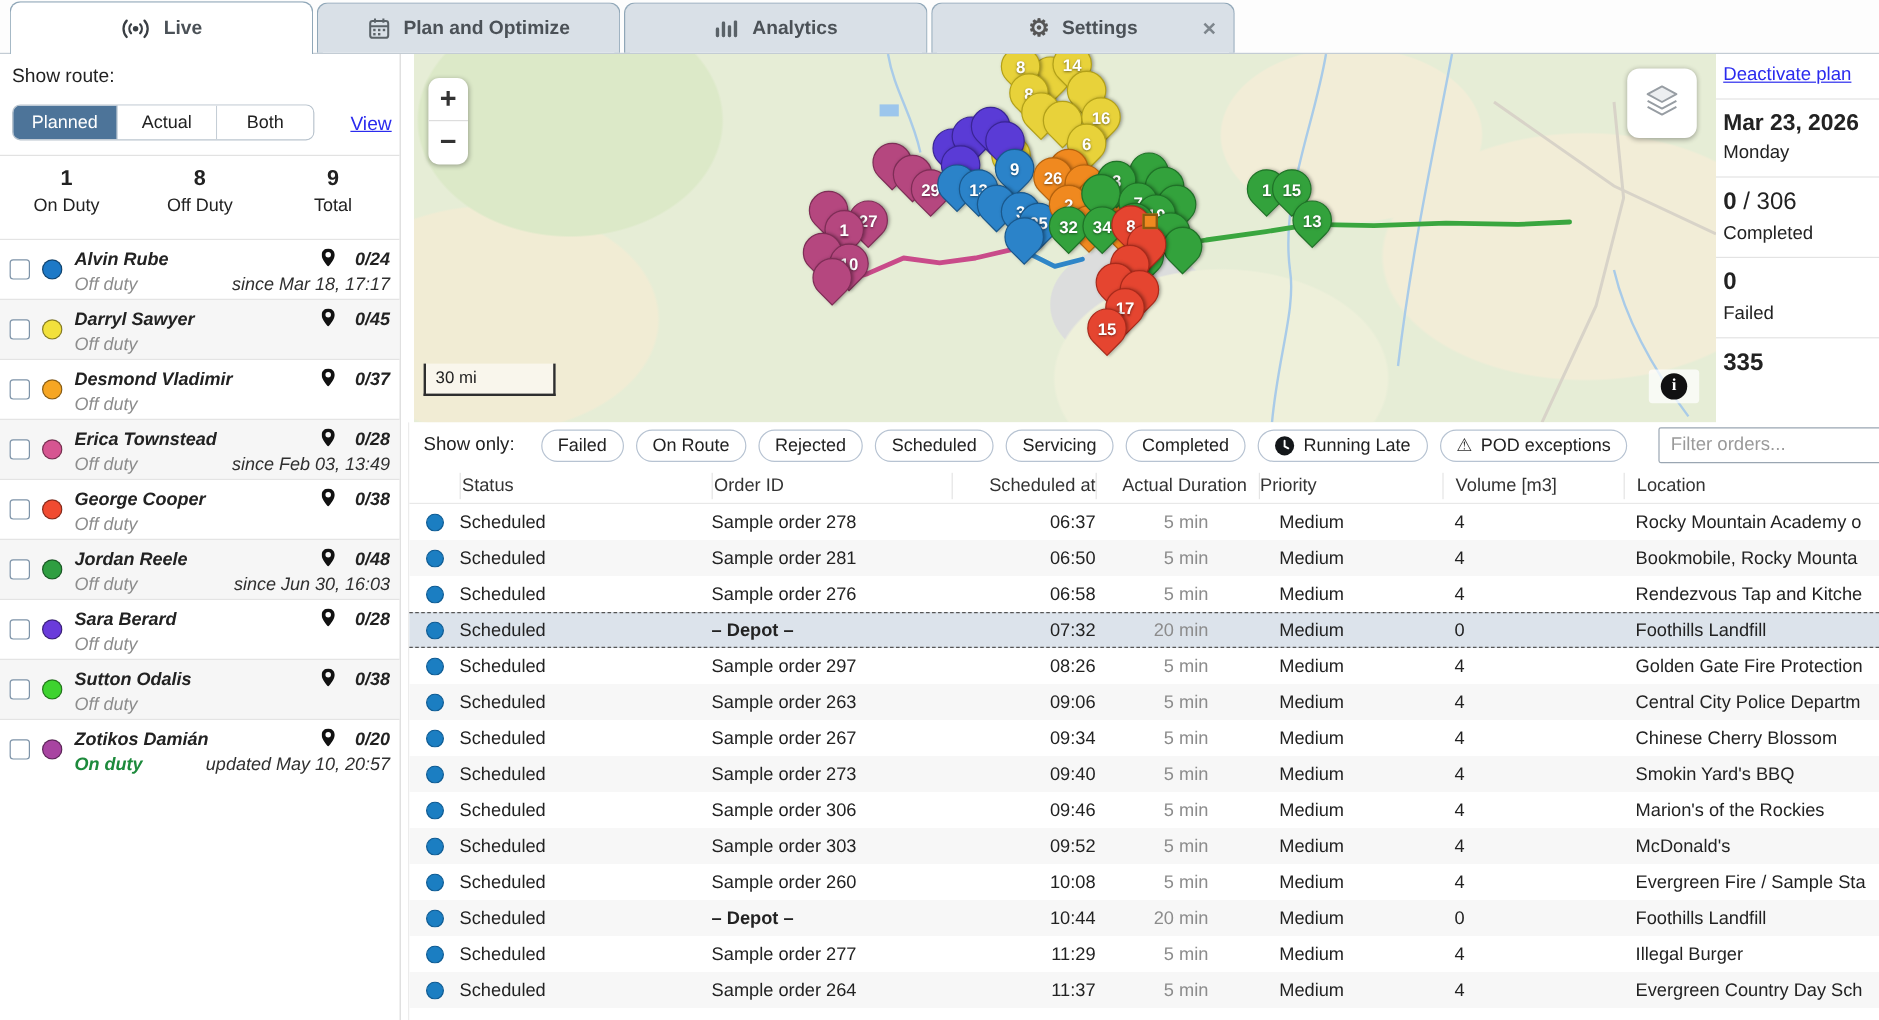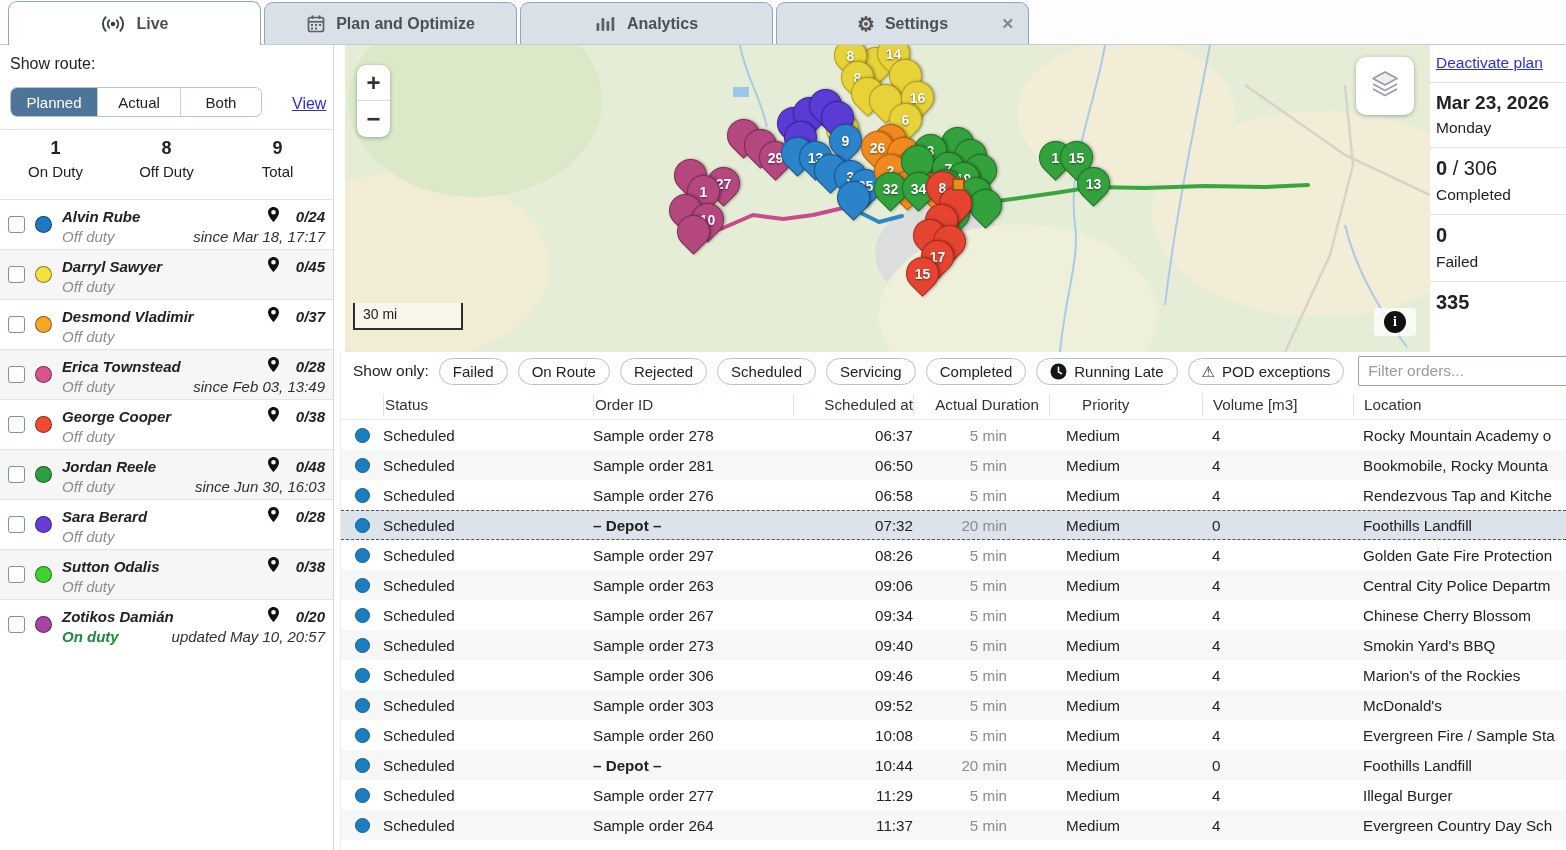--- a/index.html
+++ b/index.html
@@ -93,38 +93,38 @@
     white-space:nowrap; }
   .plan-date { font-size:19px; font-weight:bold; white-space:nowrap; }
   .plan-day { font-size:15.5px; margin-top:5px; }
   .bignum { font-size:20px; white-space:nowrap; }
   .bignum b { font-weight:bold; }
   .plan-label { font-size:15.5px; margin-top:6px; }
 
   
   .orders { position:absolute; left:340px; top:352px; width:1226px; height:498px; background:#fff;
     border-left:1px solid #ececec; overflow:hidden; }
-  .filterrow { height:38px; display:flex; align-items:center; gap:10px; padding:0 0 0 12px; }
+  .filterrow { height:38px; display:flex; align-items:center; gap:22px; padding:0 0 0 12px; }
   .show-only { font-size:15.5px; flex:none; }
   .chip { display:inline-flex; align-items:center; gap:7px; border:1.4px solid #b7c3d2;
     border-radius:15px; padding:4px 13px; font-size:15px; background:#fff; cursor:pointer;
     white-space:nowrap; flex:none; }
   .chip .warn { font-size:15px; color:#2f2f2f; line-height:1; }
   .filter-input { flex:1; min-width:220px; height:30px; border:1.4px solid #9aa6b2; border-radius:2px;
     font-size:15.5px; padding:0 9px; color:#222; margin-left:4px; margin-right:-8px;
     font-family:"Liberation Sans", sans-serif; }
   .filter-input::placeholder { color:#9a9a9a; }
   .thead, .trow { display:grid; grid-template-columns:42px 210px 200px 120px 136px 153px 151px 1fr;
     height:30px; align-items:center; font-size:15.2px; }
   .thead { color:#333; border-bottom:1px solid #e8e8e8; }
   .thead .hc { padding-left:1px; height:22px; display:flex; align-items:center; border-left:1px solid #e4e4e4; }
   .thead .hc.first { border-left:none; }
   .thead .hc.r { justify-content:flex-end; }
   .thead .hc.pr10 { padding-right:10px; }
-  .thead .hc.pl17 { padding-left:32px; }
+  .thead .hc.pl17 { padding-left:0; }
   .thead .hc.pl10 { padding-left:10px; }
   .trow.alt { background:#f7f7f7; }
   .trow.selected { background:#dce3eb; border-top:1px dashed #555; border-bottom:1px dashed #555; }
   .tc { overflow:hidden; white-space:nowrap; }
   .tc.dotc { display:flex; justify-content:center; }
   .sdot { width:15px; height:15px; border-radius:50%; background:#1b7ec2; border:1.5px solid #0f5c94; }
   .tc.r { text-align:right; }
   .tc.dur { color:#8c8c8c; padding-right:42px; }
   .tc.pl17 { padding-left:17px; }
   .tc.pl10 { padding-left:10px; }

